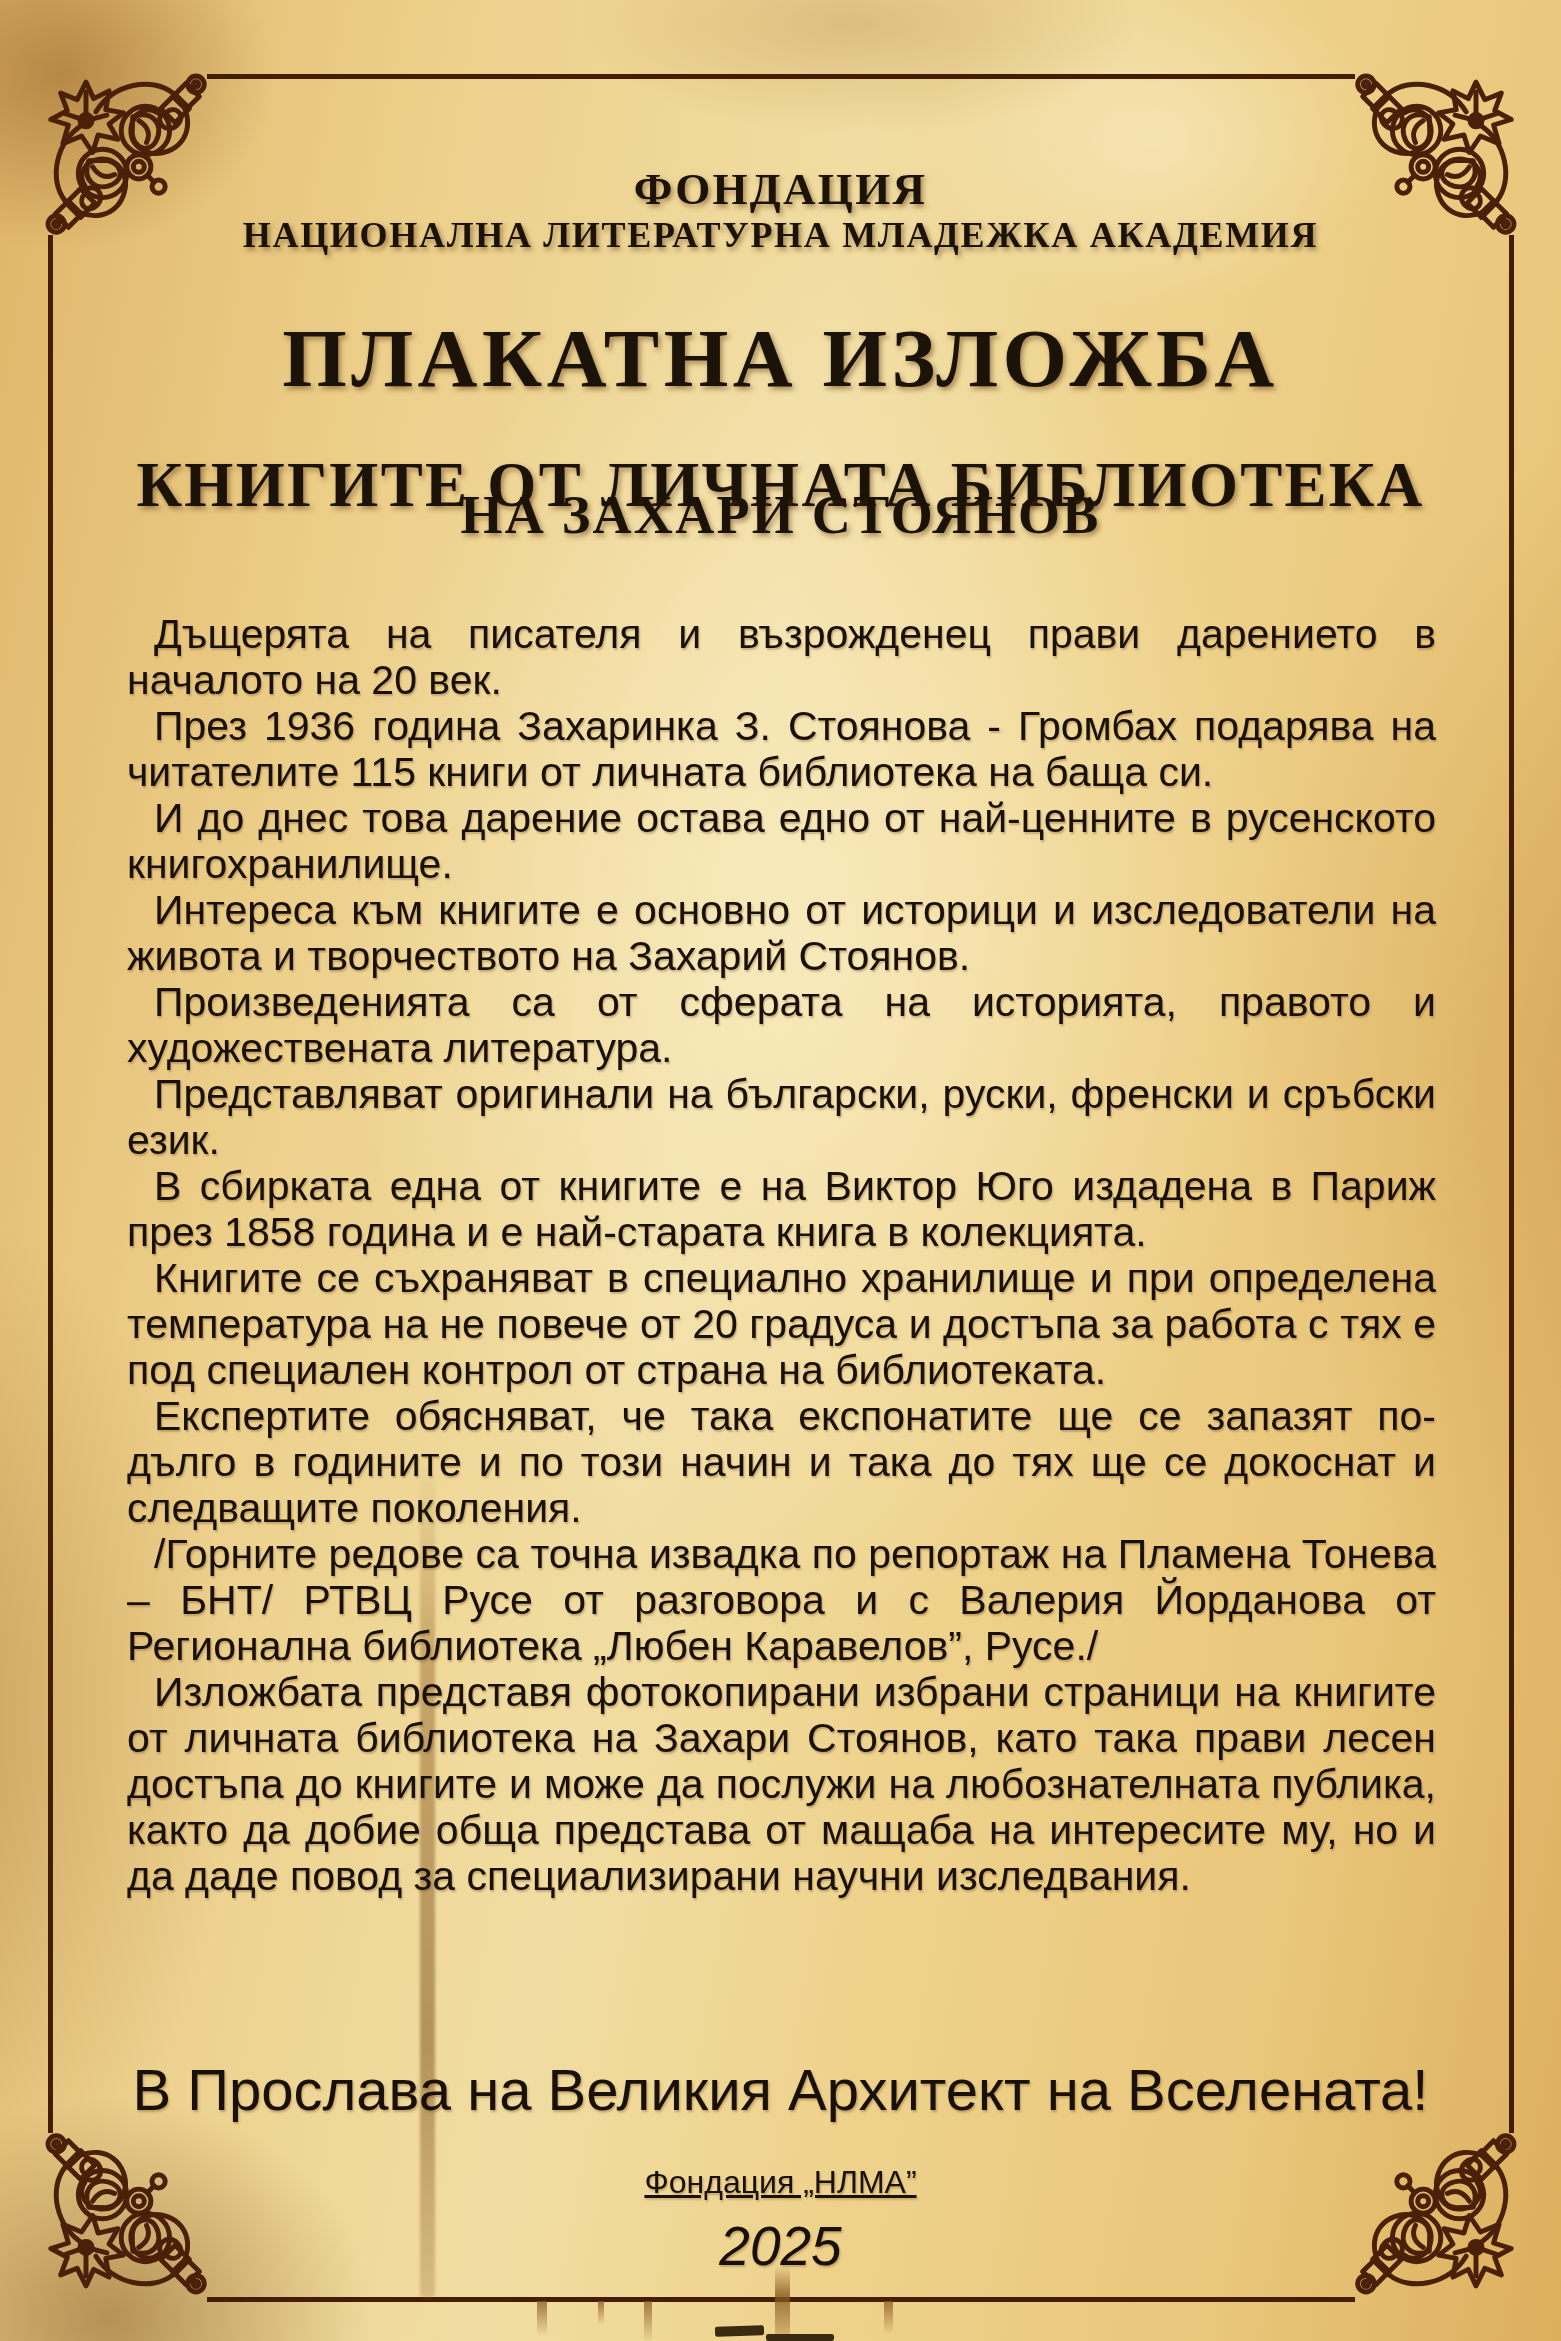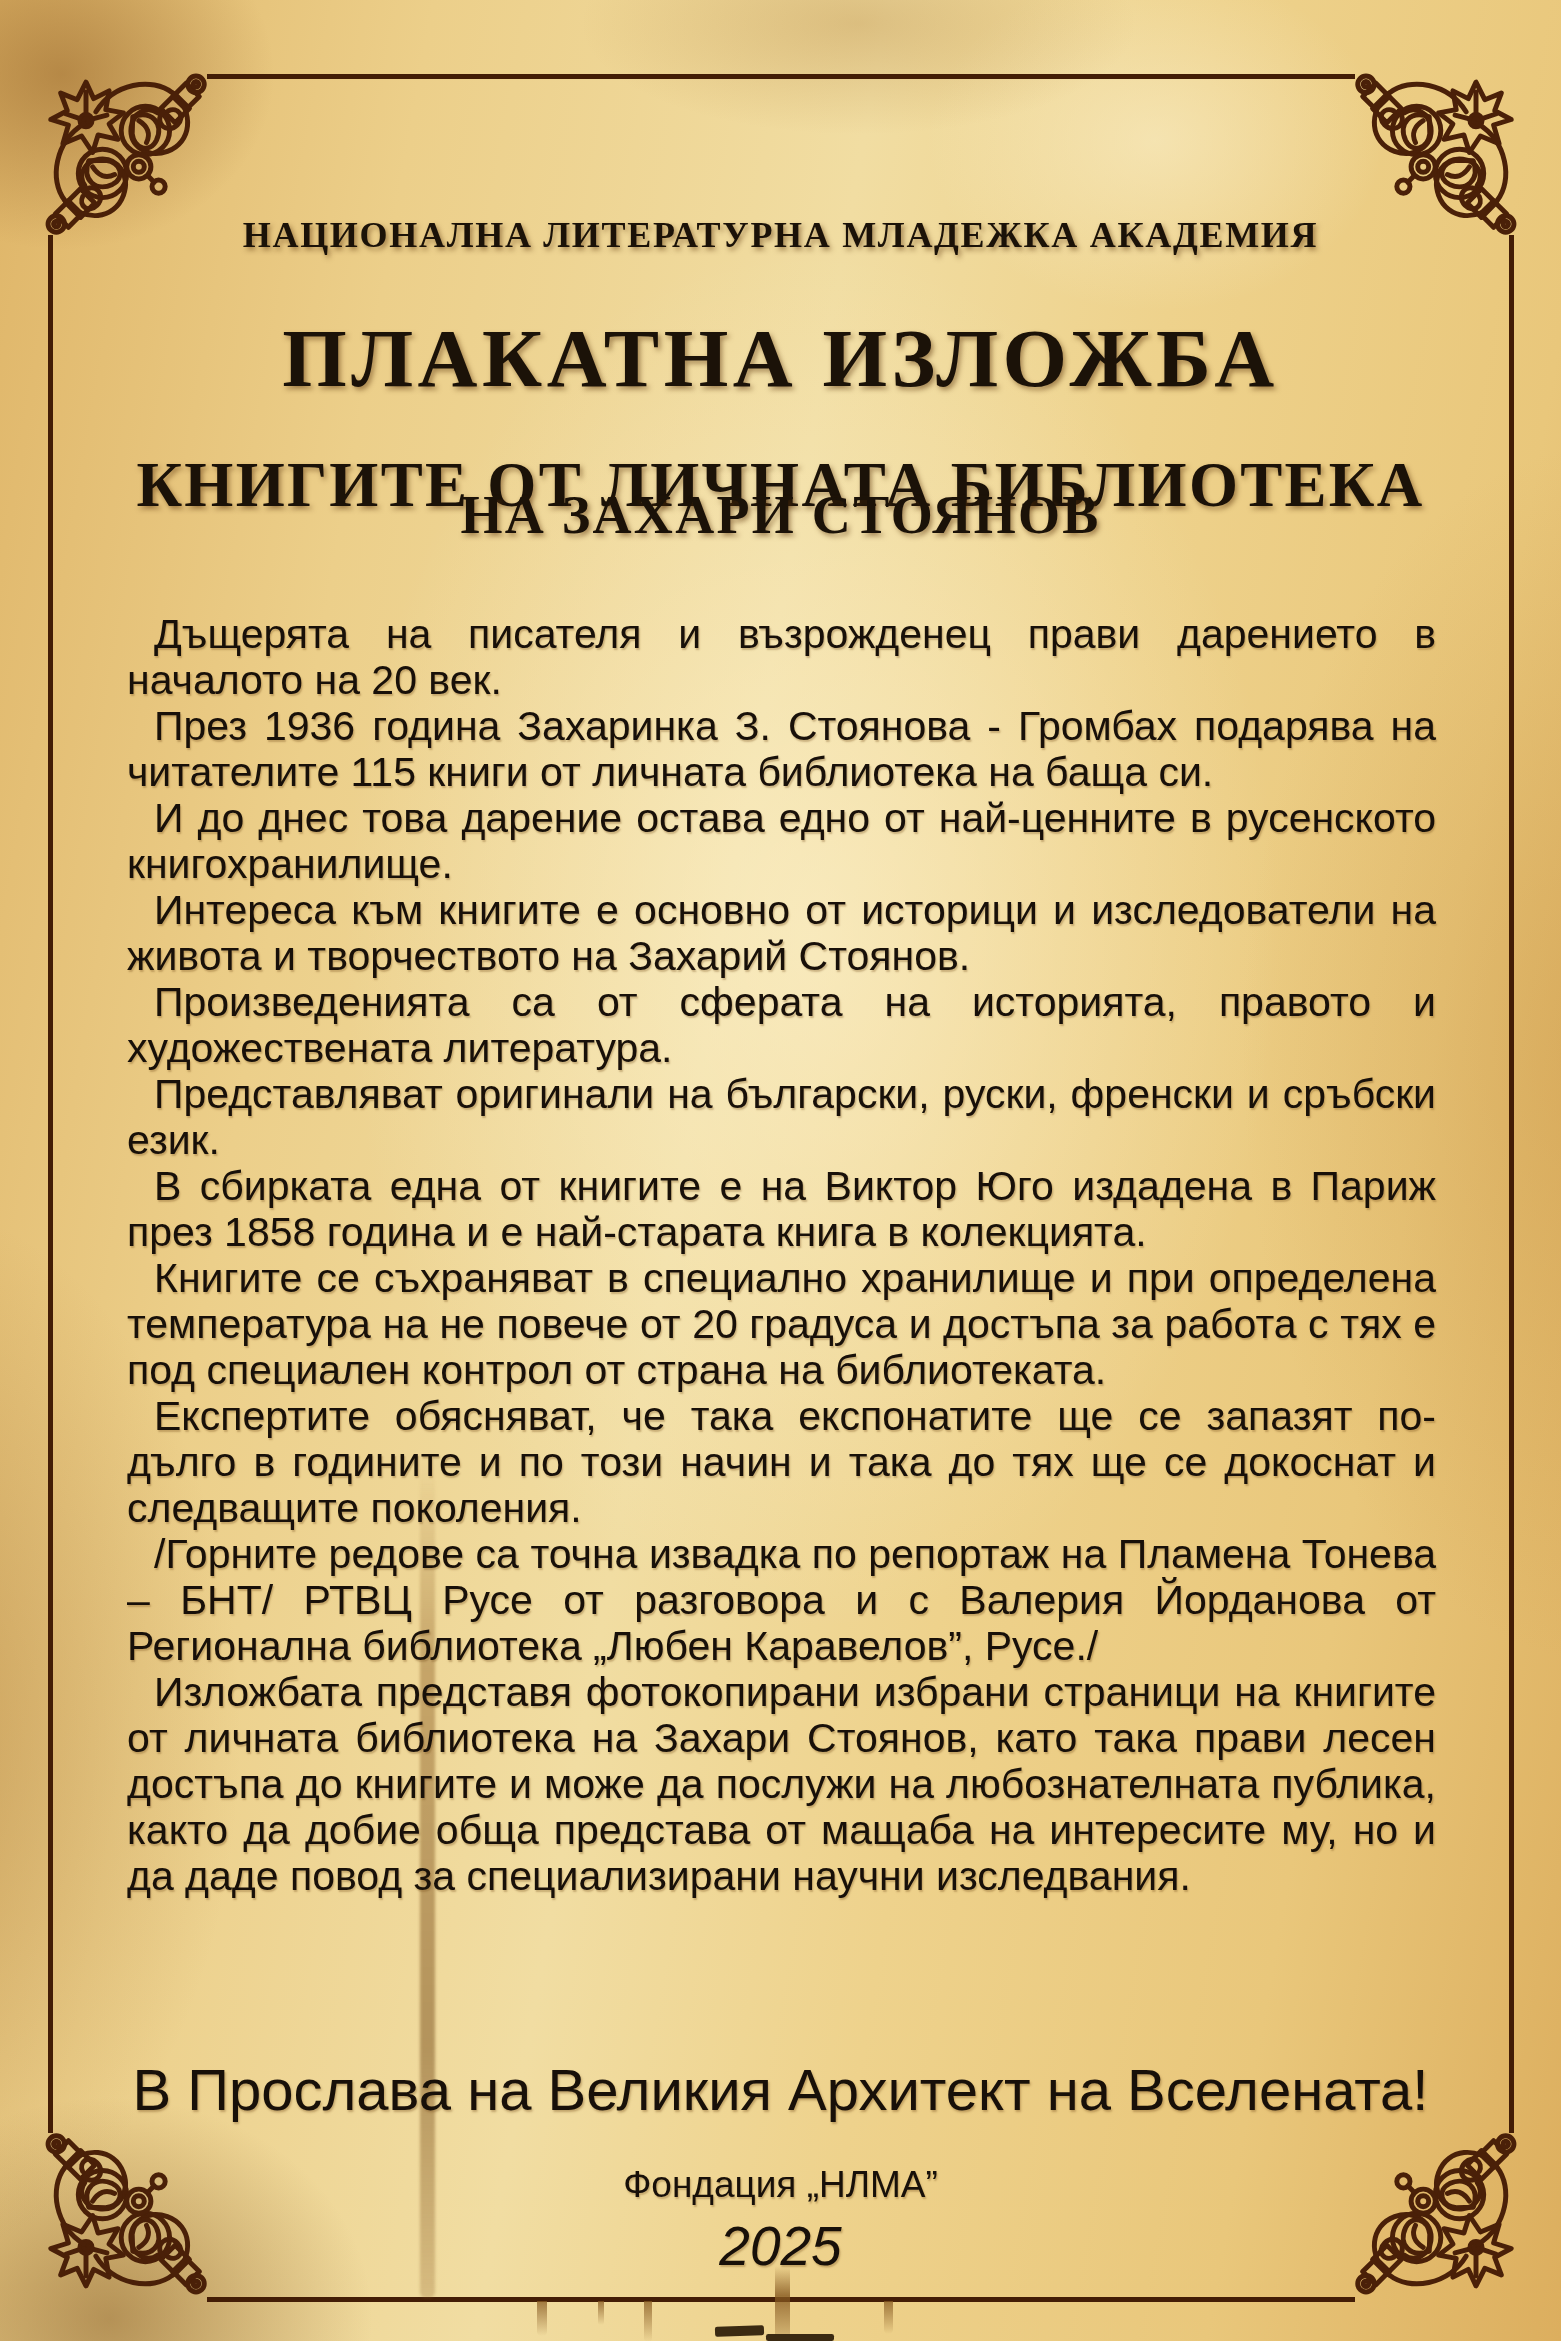--- a/index.html
+++ b/index.html
@@ -53,21 +53,21 @@
   .org1 {top:163px;font-size:45px;letter-spacing:2.3px;}
   .org2 {top:214px;font-size:36px;letter-spacing:1.7px;}
   .title{top:310px;font-size:83px;letter-spacing:4.5px;}
   .sub1 {top:449px;font-size:63px;letter-spacing:2.3px;}
   .sub2 {top:484px;font-size:54px;letter-spacing:2.3px;}
   .body-text{position:absolute;left:127px;top:611px;width:1309px;
     font-size:41px;line-height:46px;color:#181009;
     text-shadow:1.1px 1.7px 1.7px rgba(120,80,30,.35);}
   .body-text p{margin:0;text-indent:27px;text-align:justify;}
   .slogan {top:2056px;font-size:58px;color:#181009;text-shadow:1.1px 1.7px 2.3px rgba(120,80,30,.4);}
-  .foot1  {top:2164px;font-size:37px;color:#181009;text-shadow:1.1px 1.7px 1.7px rgba(120,80,30,.35);}
+  .foot1  {top:2164px;font-size:32px;color:#181009;text-shadow:1.1px 1.7px 1.7px rgba(120,80,30,.35);text-decoration:underline;}
   .foot2  {top:2214px;font-size:55px;color:#181009;text-shadow:1.1px 1.7px 1.7px rgba(120,80,30,.35);font-style:italic;}
 </style>
 </head>
 <body>
 
 <div class="page">
 
   <svg width="0" height="0" style="position:absolute" aria-hidden="true">
     <symbol id="orn" viewBox="0 0 320 320">
       <g fill="none" stroke="#4a2008" stroke-width="9" stroke-linecap="round" stroke-linejoin="round">
@@ -129,20 +129,21 @@
 
   <div class="grunge streak-mid"></div>
   <div class="grunge drip d1"></div>
   <div class="grunge drip d2"></div>
   <div class="grunge drip d3"></div>
   <div class="grunge drip d4"></div>
   <div class="grunge drip d5"></div>
   <div class="grunge mark m1"></div>
   <div class="grunge mark m2"></div>
 
+  <div class="centered deco org1">ФОНДАЦИЯ</div>
   <div class="centered deco org2">НАЦИОНАЛНА ЛИТЕРАТУРНА МЛАДЕЖКА АКАДЕМИЯ</div>
 
   <div class="centered deco title">ПЛАКАТНА ИЗЛОЖБА</div>
 
   <div class="centered deco sub1">КНИГИТЕ ОТ ЛИЧНАТА БИБЛИОТЕКА</div>
   <div class="centered deco sub2">НА ЗАХАРИ СТОЯНОВ</div>
 
   <div class="body-text">
     <p>Дъщерята на писателя и възрожденец прави дарението в началото на 20 век.</p>
     <p>През 1936 година Захаринка З. Стоянова - Громбах подарява на читателите 115 книги от личната библиотека на баща си.</p>

